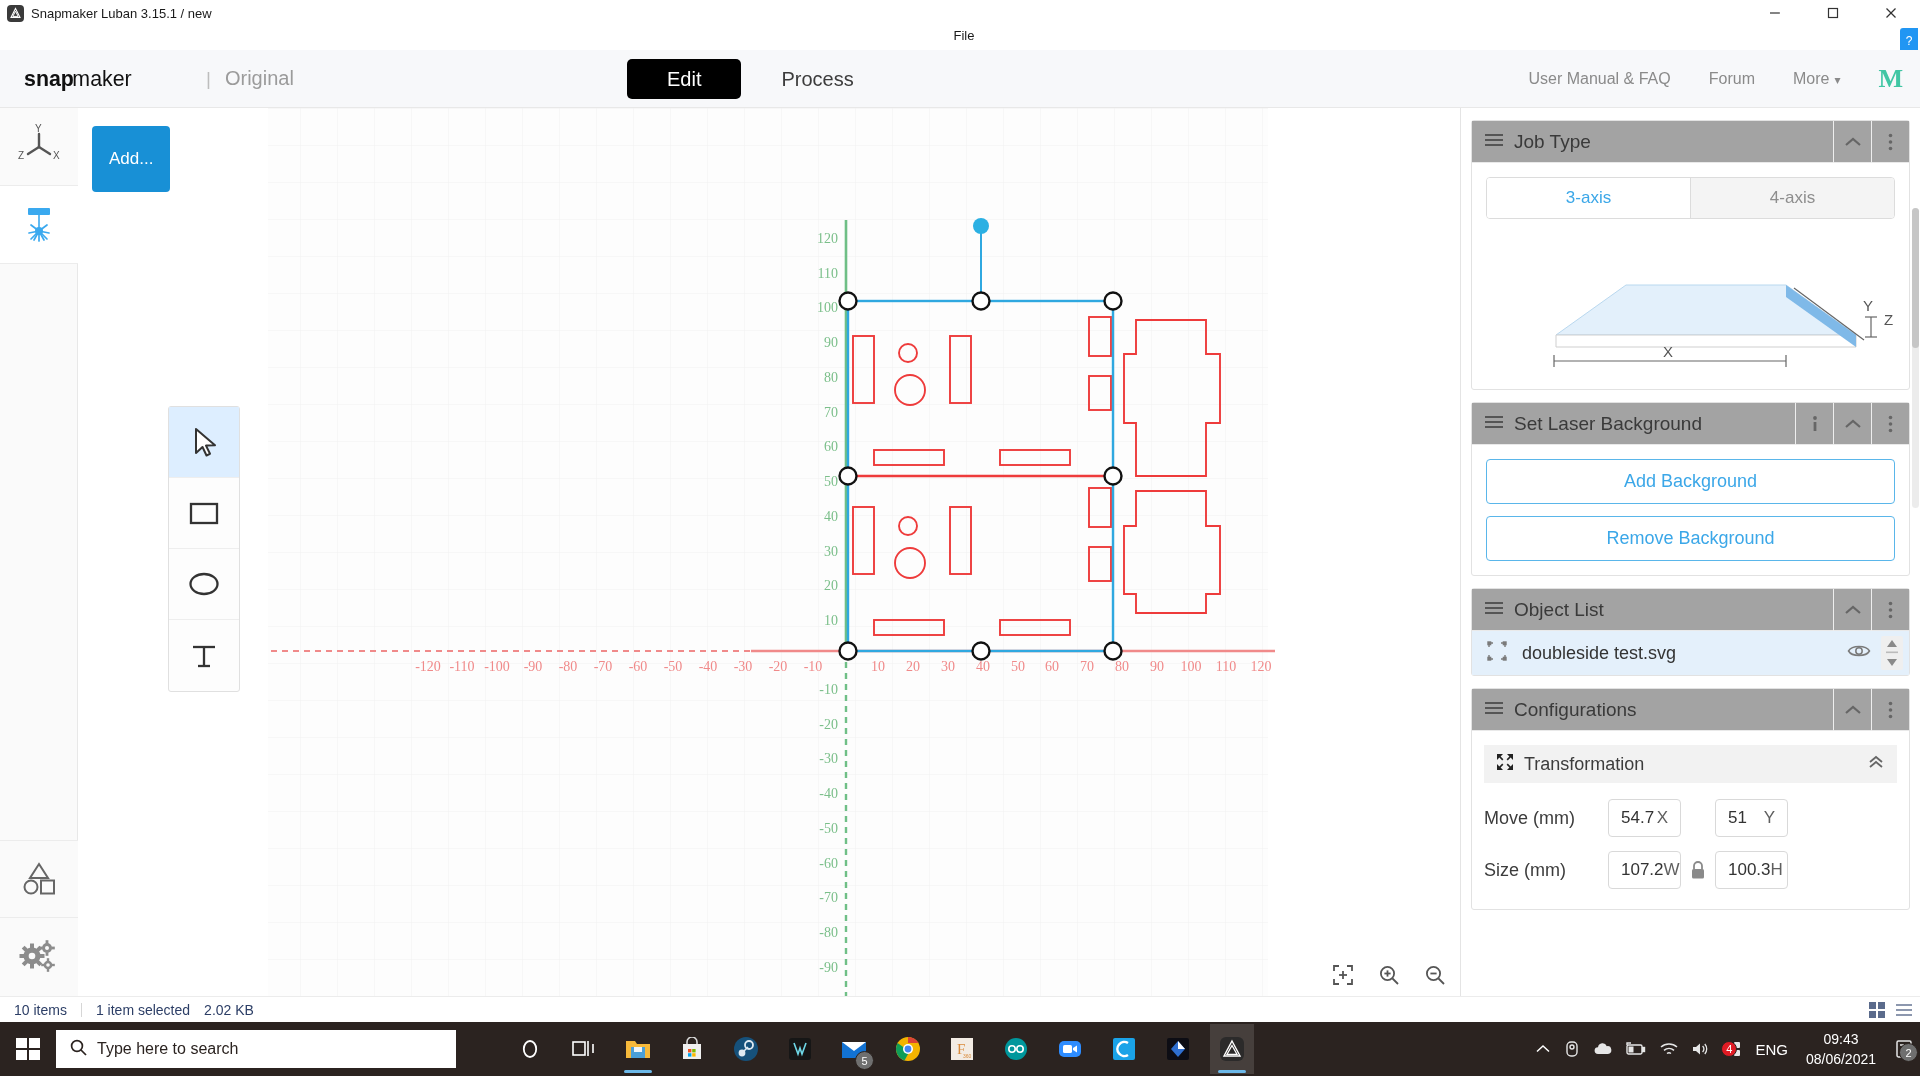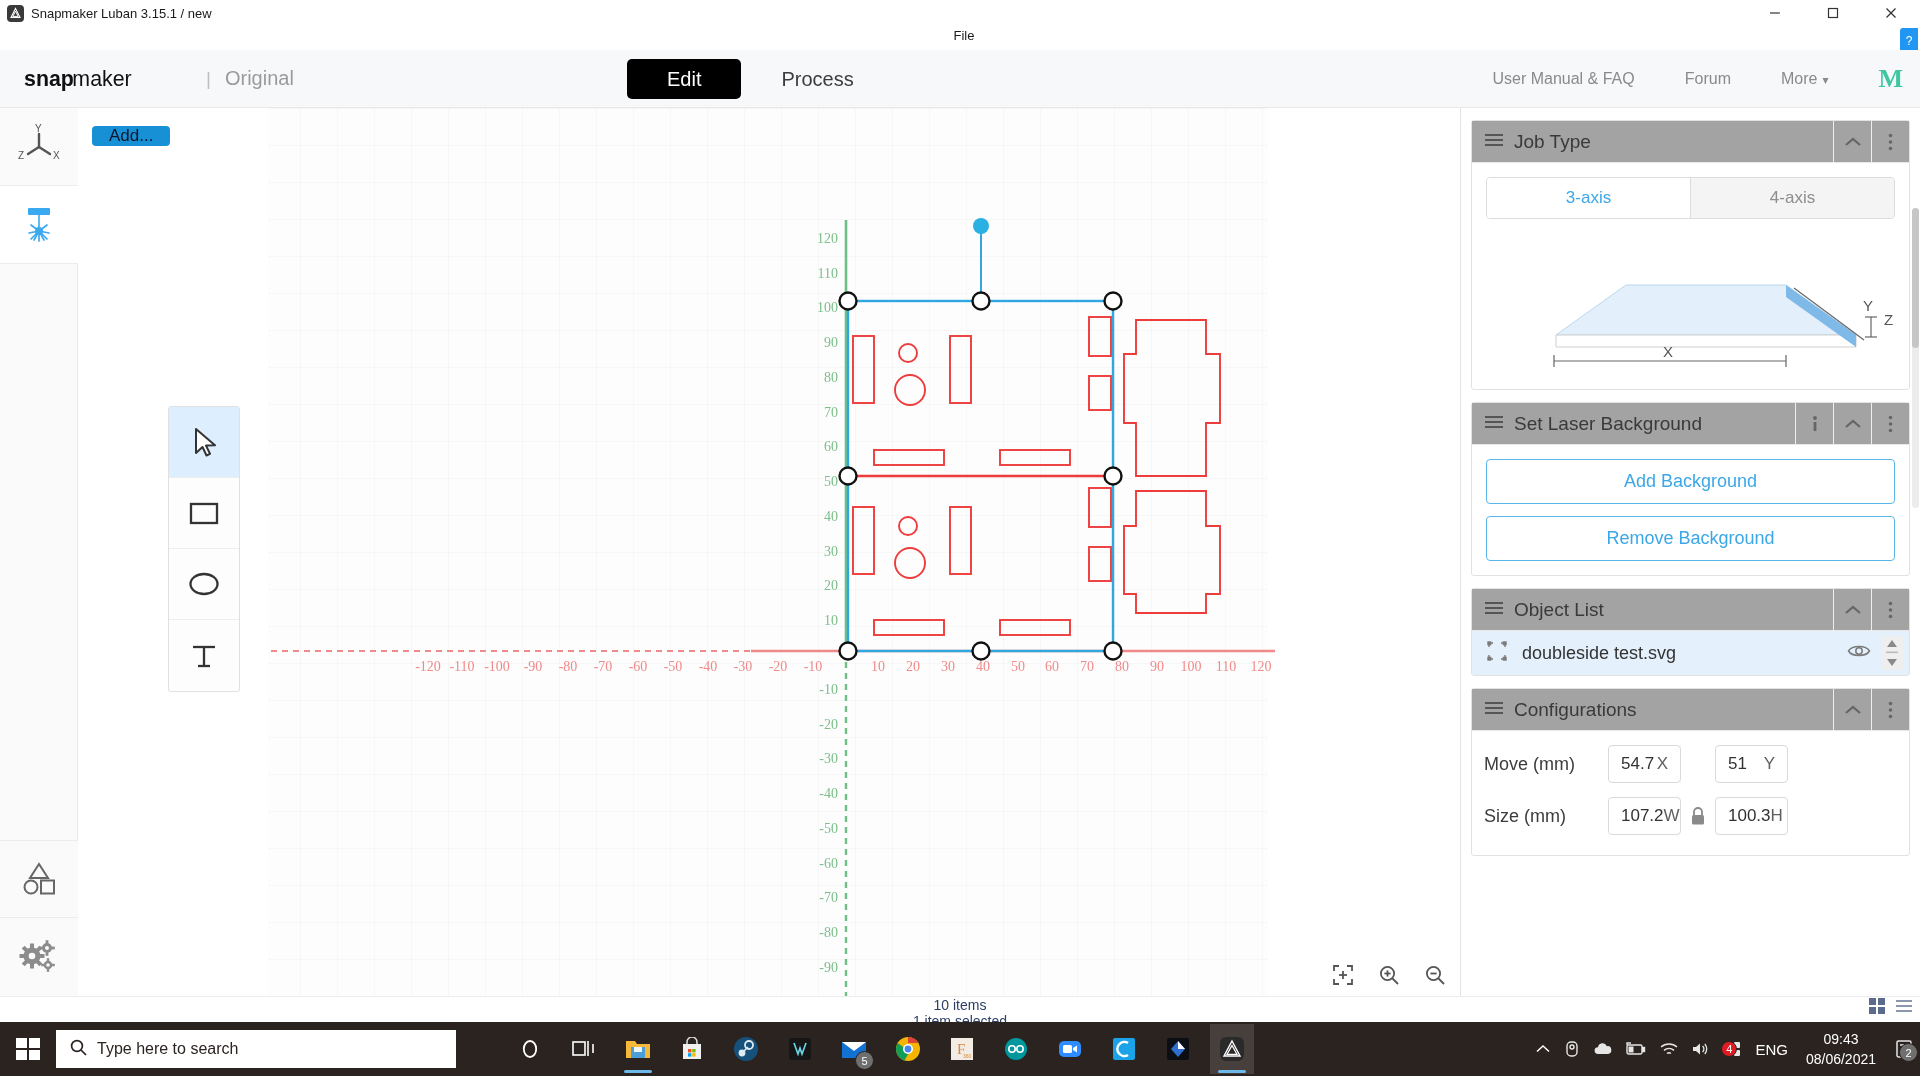--- a/index.html
+++ b/index.html
@@ -60,21 +60,21 @@
     display: flex; align-items: center; gap: 0px;
   }
   .tab {
     font-size: 20px; color: #3c3c3c; padding: 9px 40px; border-radius: 5px;
     line-height: 1.1;
   }
   .tab.active { background: #000000; color: #ffffff; font-weight: 400; }
 
   .headerright {
     position: absolute; right: 18px; top: 0; height: 58px;
-    display: flex; align-items: center; gap: 50px; text-align: right;
+    display: flex; align-items: center; gap: 38px; text-align: right;
   }
   .hlink { font-size: 16px; color: #8a8a8a; }
   .avatar-m {
     font-size: 26px; font-weight: 700; color: #41c6a4;
     font-family: "Liberation Serif", serif; letter-spacing: -1px;
   }
 
   
   .body-wrap { display: flex; height: 888px; position: relative; }
 
@@ -88,22 +88,22 @@
     border-bottom: 1px solid #ececec; background: #fafafa;
   }
   .rail-btn.sel { background: #ffffff; }
   .rail-bottom { position: absolute; bottom: 0; left: 0; width: 78px; }
 
   
   .canvas-region { flex: 1; position: relative; background: #ffffff; overflow: hidden; }
 
   .addbtn {
     position: absolute; left: 14px; top: 18px;
-    background: #1890d6; color: #0f172a; border: none; border-radius: 4px;
-    font-size: 17px; padding: 0 17px; font-family: "Liberation Sans", sans-serif;
+    background: #1890d6; color: #ffffff; border: none; border-radius: 4px;
+    font-size: 17px; padding: 23px 17px; font-family: "Liberation Sans", sans-serif;
     z-index: 30;
   }
 
   .toolpalette {
     position: absolute; left: 90px; top: 298px; width: 72px;
     background: #fdfdfd; border: 1px solid #e0e0e0; border-radius: 3px; z-index: 30;
   }
   .tool {
     height: 71px; display: flex; align-items: center; justify-content: center;
     border-bottom: 1px solid #eeeeee;
@@ -184,21 +184,20 @@
     position: absolute; right: 1px; top: 100px; width: 7px; height: 300px;
     background: #ececec; border-radius: 4px;
   }
   .panel-scroll-thumb { width: 7px; height: 140px; background: #c6c6c6; border-radius: 4px; }
 
   
   .statusbar {
     height: 26px; background: #ffffff; display: flex; align-items: center;
     font-size: 14px; color: #2c3e66; border-top: 1px solid #ececec;
     position: relative;
-    flex-direction: column;
   }
   .sb-seg { padding: 0 14px; }
   .sb-div { width: 1px; height: 14px; background: #d6d6d6; }
   .sb-right { position: absolute; right: 6px; display: flex; gap: 6px; }
 
   
   .taskbar {
     height: 54px; background: #2b2320; display: flex; align-items: center;
     position: relative;
   }
@@ -722,20 +721,37 @@
         </span>
         <span class="head-ic">
           <svg width="5" height="18" viewBox="0 0 5 18" fill="#666">
               <circle cx="2.5" cy="2.5" r="1.8"></circle>
               <circle cx="2.5" cy="9" r="1.8"></circle>
               <circle cx="2.5" cy="15.5" r="1.8"></circle>
             </svg>
         </span>
       </div>
       <div class="card-body" style="padding:14px 12px 6px 12px;">
+        <div class="subhead">
+          <span>
+            <svg width="18" height="18" viewBox="0 0 18 18" fill="#222">
+              <path d="M1 1 H7 L4.6 3.4 L7.4 6.2 L6.2 7.4 L3.4 4.6 L1 7 Z"></path>
+              <path d="M17 1 H11 L13.4 3.4 L10.6 6.2 L11.8 7.4 L14.6 4.6 L17 7 Z"></path>
+              <path d="M1 17 H7 L4.6 14.6 L7.4 11.8 L6.2 10.6 L3.4 13.4 L1 11 Z"></path>
+              <path d="M17 17 H11 L13.4 14.6 L10.6 11.8 L11.8 10.6 L14.6 13.4 L17 11 Z"></path>
+            </svg>
+          </span>
+          <span class="subhead-t">Transformation</span>
+          <span>
+            <svg width="18" height="16" viewBox="0 0 18 16" fill="none" stroke="#666" stroke-width="1.8">
+              <path d="M3 8 L9 3 L15 8"></path>
+                <path d="M3 13 L9 8 L15 13"></path>
+            </svg>
+          </span>
+        </div>
 
         <div class="formrow">
           <span class="formlabel">Move (mm)</span>
           <div class="inputbox w-in" style="margin-left:6px;">
             <span>54.7</span>
             <span class="unit">X</span>
           </div>
           <div style="width:34px;"></div>
           <div class="inputbox w-in">
             <span>51</span>

